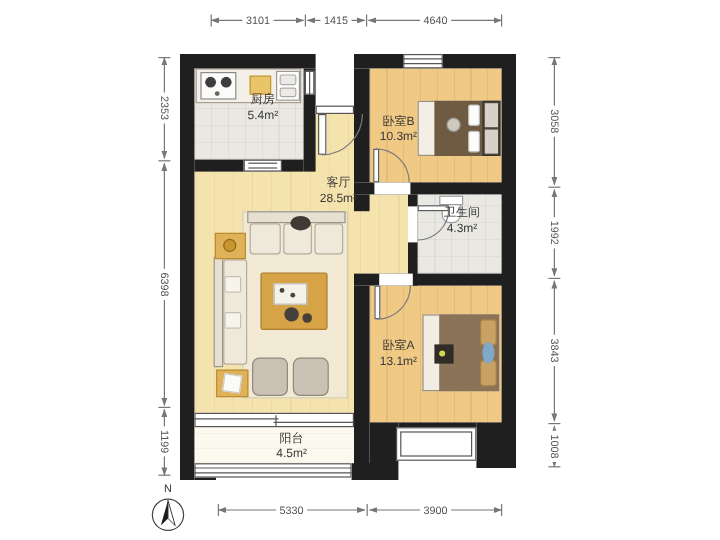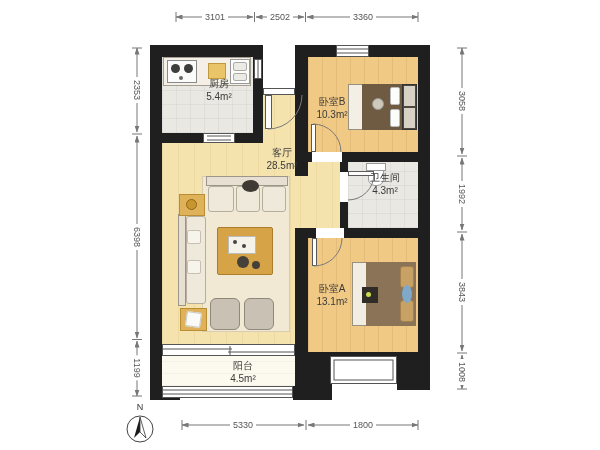--- a/index.html
+++ b/index.html
@@ -220,26 +220,26 @@
   <div class="rlabel" style="left:332px;top:295px">
     <div>卧室A</div>
     <div>13.1m²</div>
   </div>
   <div class="rlabel" style="left:243px;top:372px">
     <div>阳台</div>
     <div>4.5m²</div>
   </div>
 
   <span class="dlabel" style="left:215px;top:17px">3101</span>
-  <span class="dlabel" style="left:280px;top:17px">2502</span>
-  <span class="dlabel" style="left:363px;top:17px">3360</span>
+  <span class="dlabel" style="left:280px;top:17px">1415</span>
+  <span class="dlabel" style="left:363px;top:17px">4640</span>
   <span class="dlabel v" style="left:137px;top:90px">2353</span>
   <span class="dlabel v" style="left:137px;top:237px">6398</span>
   <span class="dlabel v" style="left:137px;top:368px">1199</span>
   <span class="dlabel v" style="left:462px;top:101px">3058</span>
   <span class="dlabel v" style="left:462px;top:194px">1992</span>
   <span class="dlabel v" style="left:462px;top:292px">3843</span>
   <span class="dlabel v" style="left:462px;top:372px">1008</span>
   <span class="dlabel" style="left:243px;top:425px">5330</span>
-  <span class="dlabel" style="left:363px;top:425px">1800</span>
+  <span class="dlabel" style="left:363px;top:425px">3900</span>
 
   <span class="nlabel" style="left:140px;top:407px">N</span>
 </div>
 
 </body></html>

